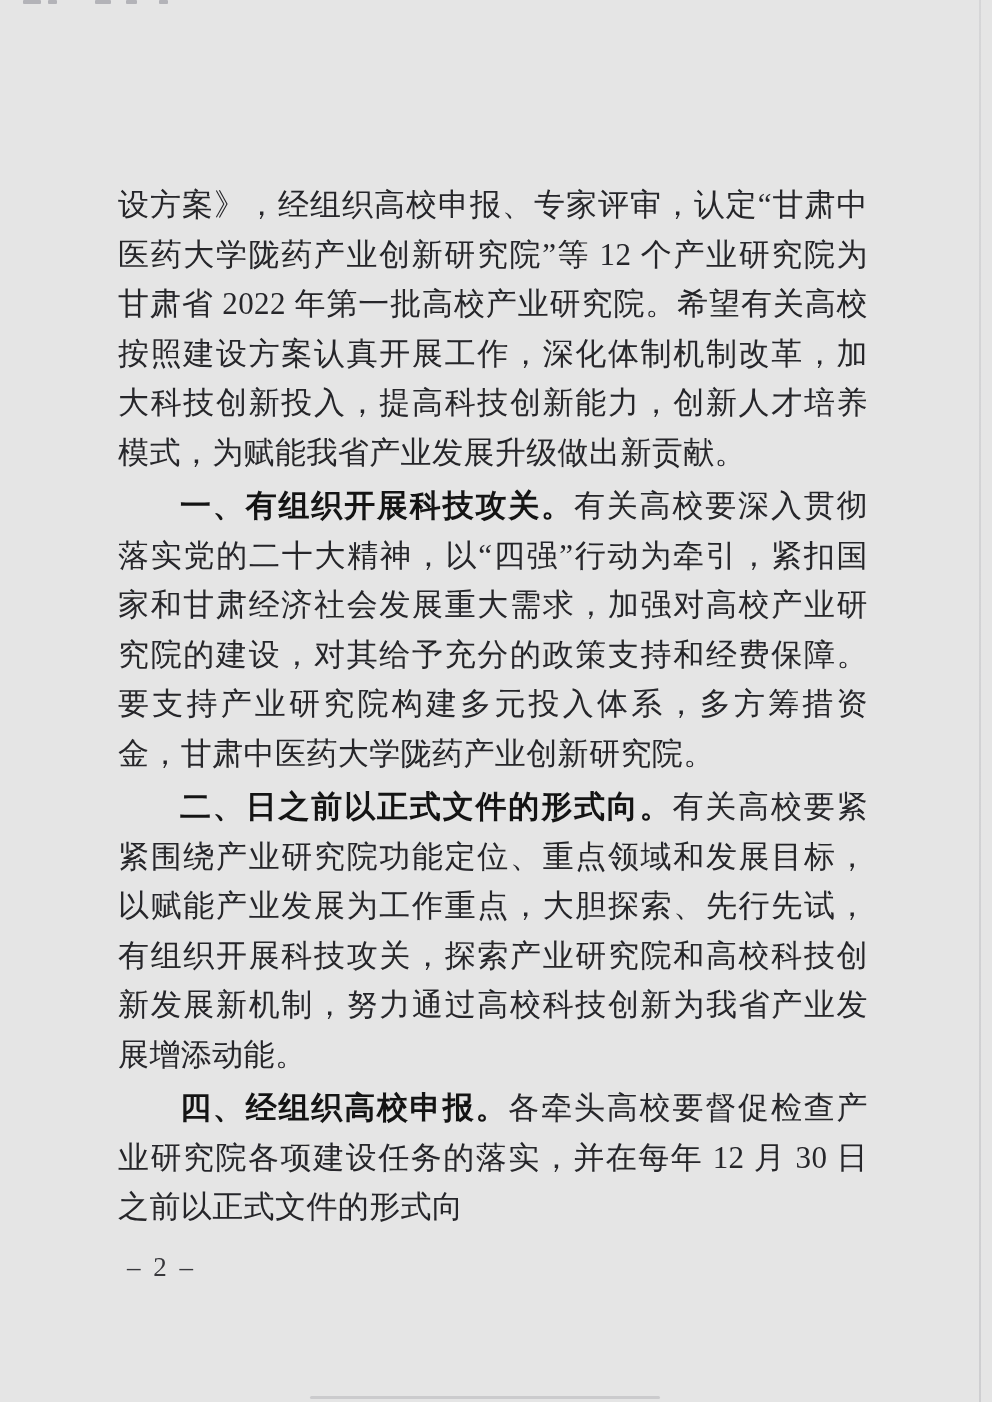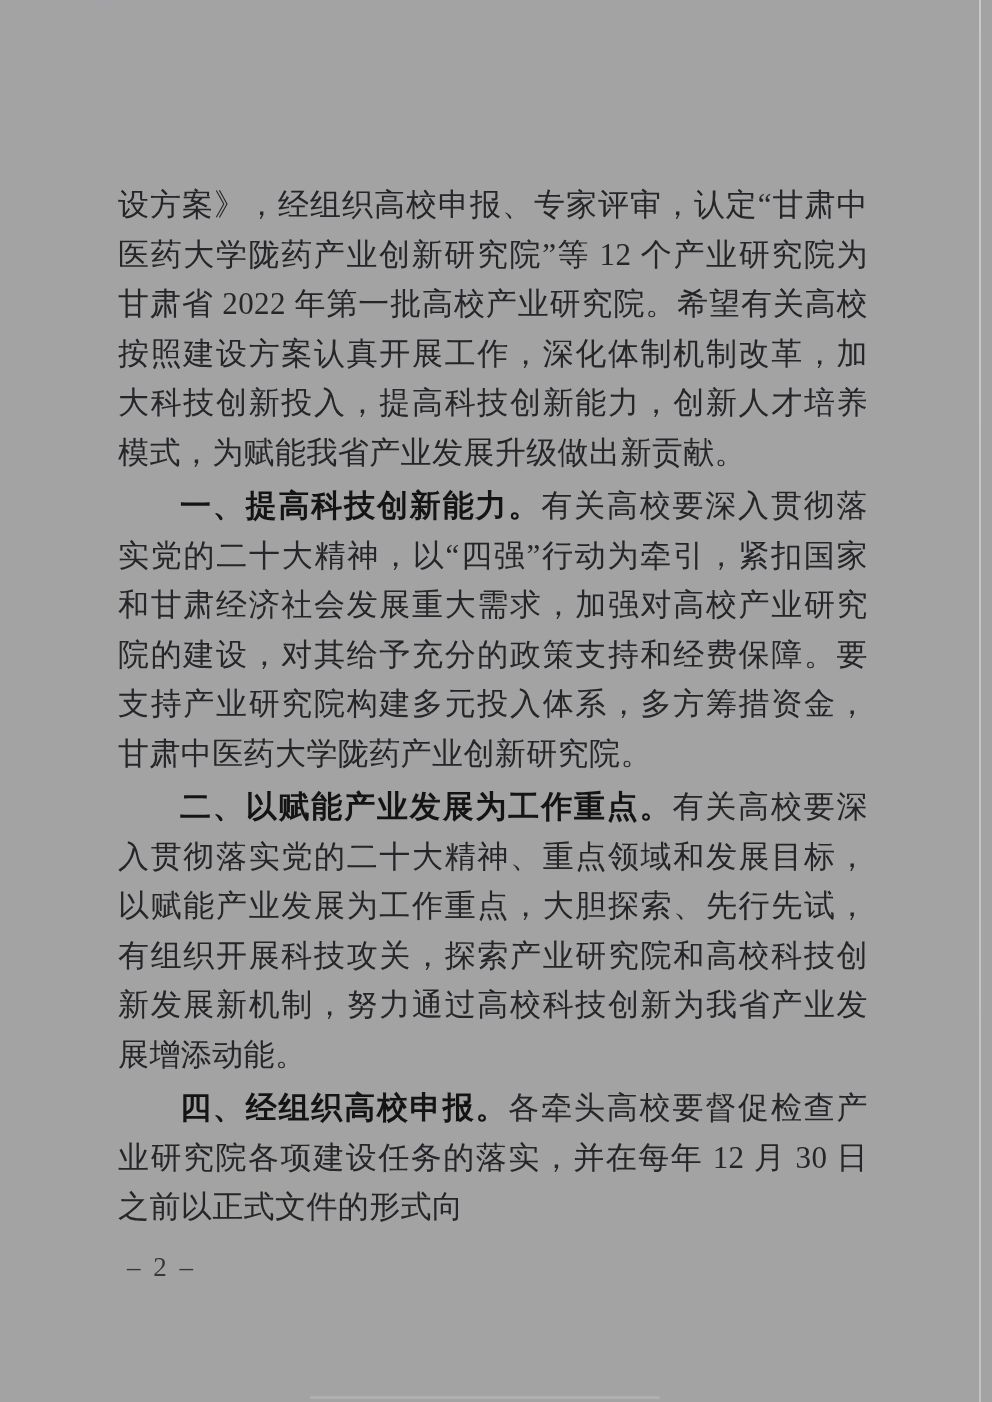--- a/index.html
+++ b/index.html
@@ -4,21 +4,21 @@
 <style>
   html, body {
     margin: 0;
     padding: 0;
     background: #ffffff;
   }
   .page {
     position: relative;
     width: 992px;
     height: 1402px;
-    background: #a3a3a3;
+    background: #e5e5e5;
     overflow: hidden;
     font-family: "Liberation Serif", "DejaVu Serif", serif;
   }
   
   .tmark {
     position: absolute;
     top: 0;
     height: 4px;
     background: #a2a2a8;
     opacity: 0.75;
@@ -87,23 +87,23 @@
   <div class="tmark" style="left:95px;width:16px;"></div>
   <div class="tmark" style="left:126px;width:11px;"></div>
   <div class="tmark" style="left:159px;width:9px;"></div>
   <div class="scan-line-right"></div>
   <div class="scan-smudge-bottom"></div>
 
   <div class="text-block">
 
     <p class="para"><span>设方案》，经组织高校申报、专家评审，认定“甘肃中医药大学陇药产业创新研究院”等 12 个产业研究院为甘肃省 2022 年第一批高校产业研究院。希望有关高校按照建设方案认真开展工作，深化体制机制改革，加大科技创新投入，提高科技创新能力，创新人才培养模式，为赋能我省产业发展升级做出新贡献。</span></p>
 
-    <p class="para indent"><span class="heading">一、提高科技创新能力。</span><span>有关高校要深入贯彻落实党的二十大精神，以“四强”行动为牵引，紧扣国家和甘肃经济社会发展重大需求，加强对高校产业研究院的建设，对其给予充分的政策支持和经费保障。要支持产业研究院构建多元投入体系，多方筹措资金，甘肃中医药大学陇药产业创新研究院。</span></p>
+    <p class="para indent"><span class="heading">一、有组织开展科技攻关。</span><span>有关高校要深入贯彻落实党的二十大精神，以“四强”行动为牵引，紧扣国家和甘肃经济社会发展重大需求，加强对高校产业研究院的建设，对其给予充分的政策支持和经费保障。要支持产业研究院构建多元投入体系，多方筹措资金，甘肃中医药大学陇药产业创新研究院。</span></p>
 
-    <p class="para indent"><span class="heading">二、以赋能产业发展为工作重点。</span><span>有关高校要深入贯彻落实党的二十大精神、重点领域和发展目标，以赋能产业发展为工作重点，大胆探索、先行先试，有组织开展科技攻关，探索产业研究院和高校科技创新发展新机制，努力通过高校科技创新为我省产业发展增添动能。</span></p>
+    <p class="para indent"><span class="heading">二、日之前以正式文件的形式向。</span><span>有关高校要紧紧围绕产业研究院功能定位、重点领域和发展目标，以赋能产业发展为工作重点，大胆探索、先行先试，有组织开展科技攻关，探索产业研究院和高校科技创新发展新机制，努力通过高校科技创新为我省产业发展增添动能。</span></p>
 
 
     <p class="para indent"><span class="heading">四、经组织高校申报。</span><span>各牵头高校要督促检查产业研究院各项建设任务的落实，并在每年 12 月 30 日之前以正式文件的形式向</span></p>
 
   </div>
 
   <div class="page-number">– 2 –</div>
 
 </div>
 

